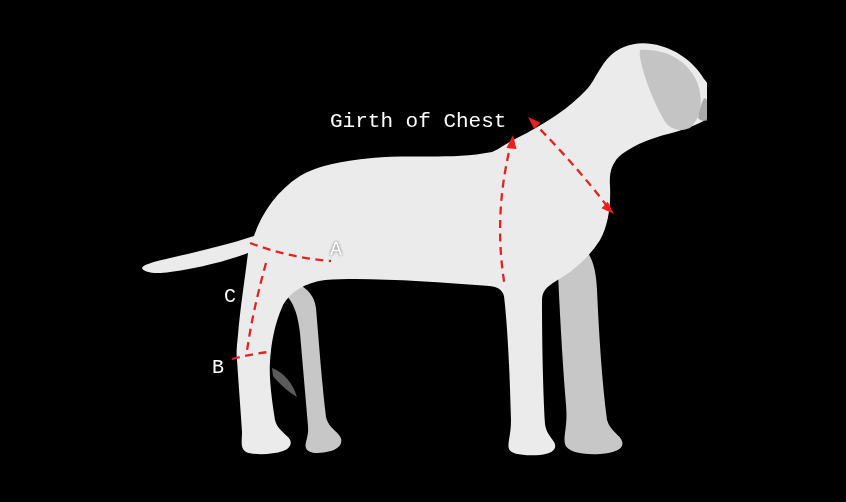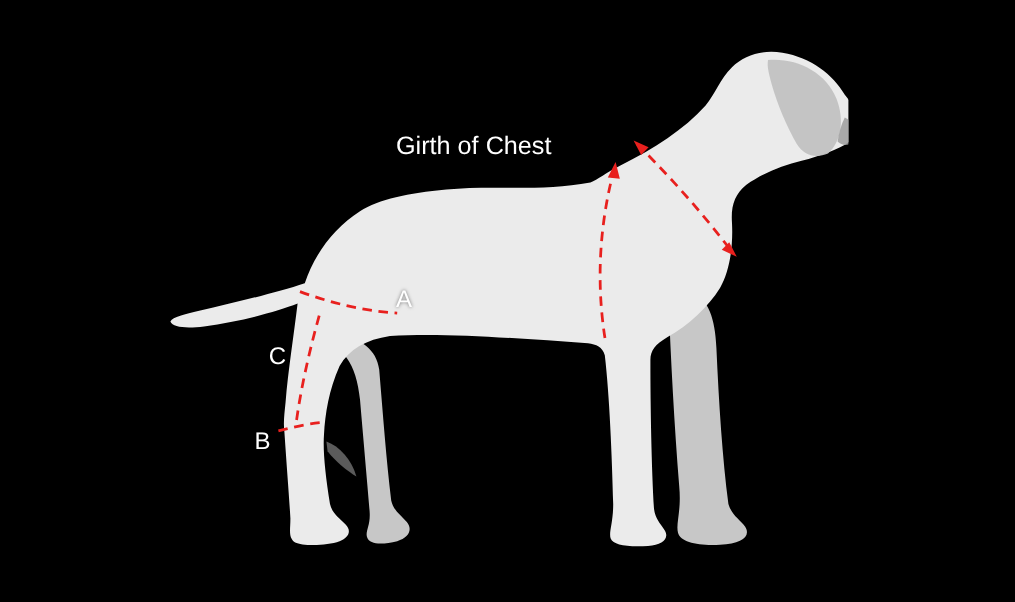--- a/index.html
+++ b/index.html
@@ -1,21 +1,21 @@
 <!DOCTYPE html>
 <html style="--background: #000000; --dog-fill: #ebebeb; --dog-shade: #c7c7c7; --measure-line: #e8201e; --label-text: #ffffff;"><head>
 <meta charset="utf-8">
 <style>
   html,body{margin:0;padding:0;background:#000;}
   .stage{
     position:relative;
     width:707px;height:502px;
     background:var(--background,#000);
     overflow:hidden;
-    font-family:Liberation Sans, sans-serif;
+    font-family:Liberation Mono, monospace;
     text-align:center;
   }
   .stage svg{position:absolute;left:0;top:0;}
   .dog-body{fill:var(--dog-fill,#ebebeb);}
   .dog-far{fill:var(--dog-shade,#c7c7c7);}
   .dog-ear{fill:#c2c2c2;opacity:.95;}
   .dog-nose{fill:#9d9d9d;opacity:.85;}
   .dog-shadow{fill:#a6a6a6;opacity:.55;}
   .measure-line{
     fill:none;

